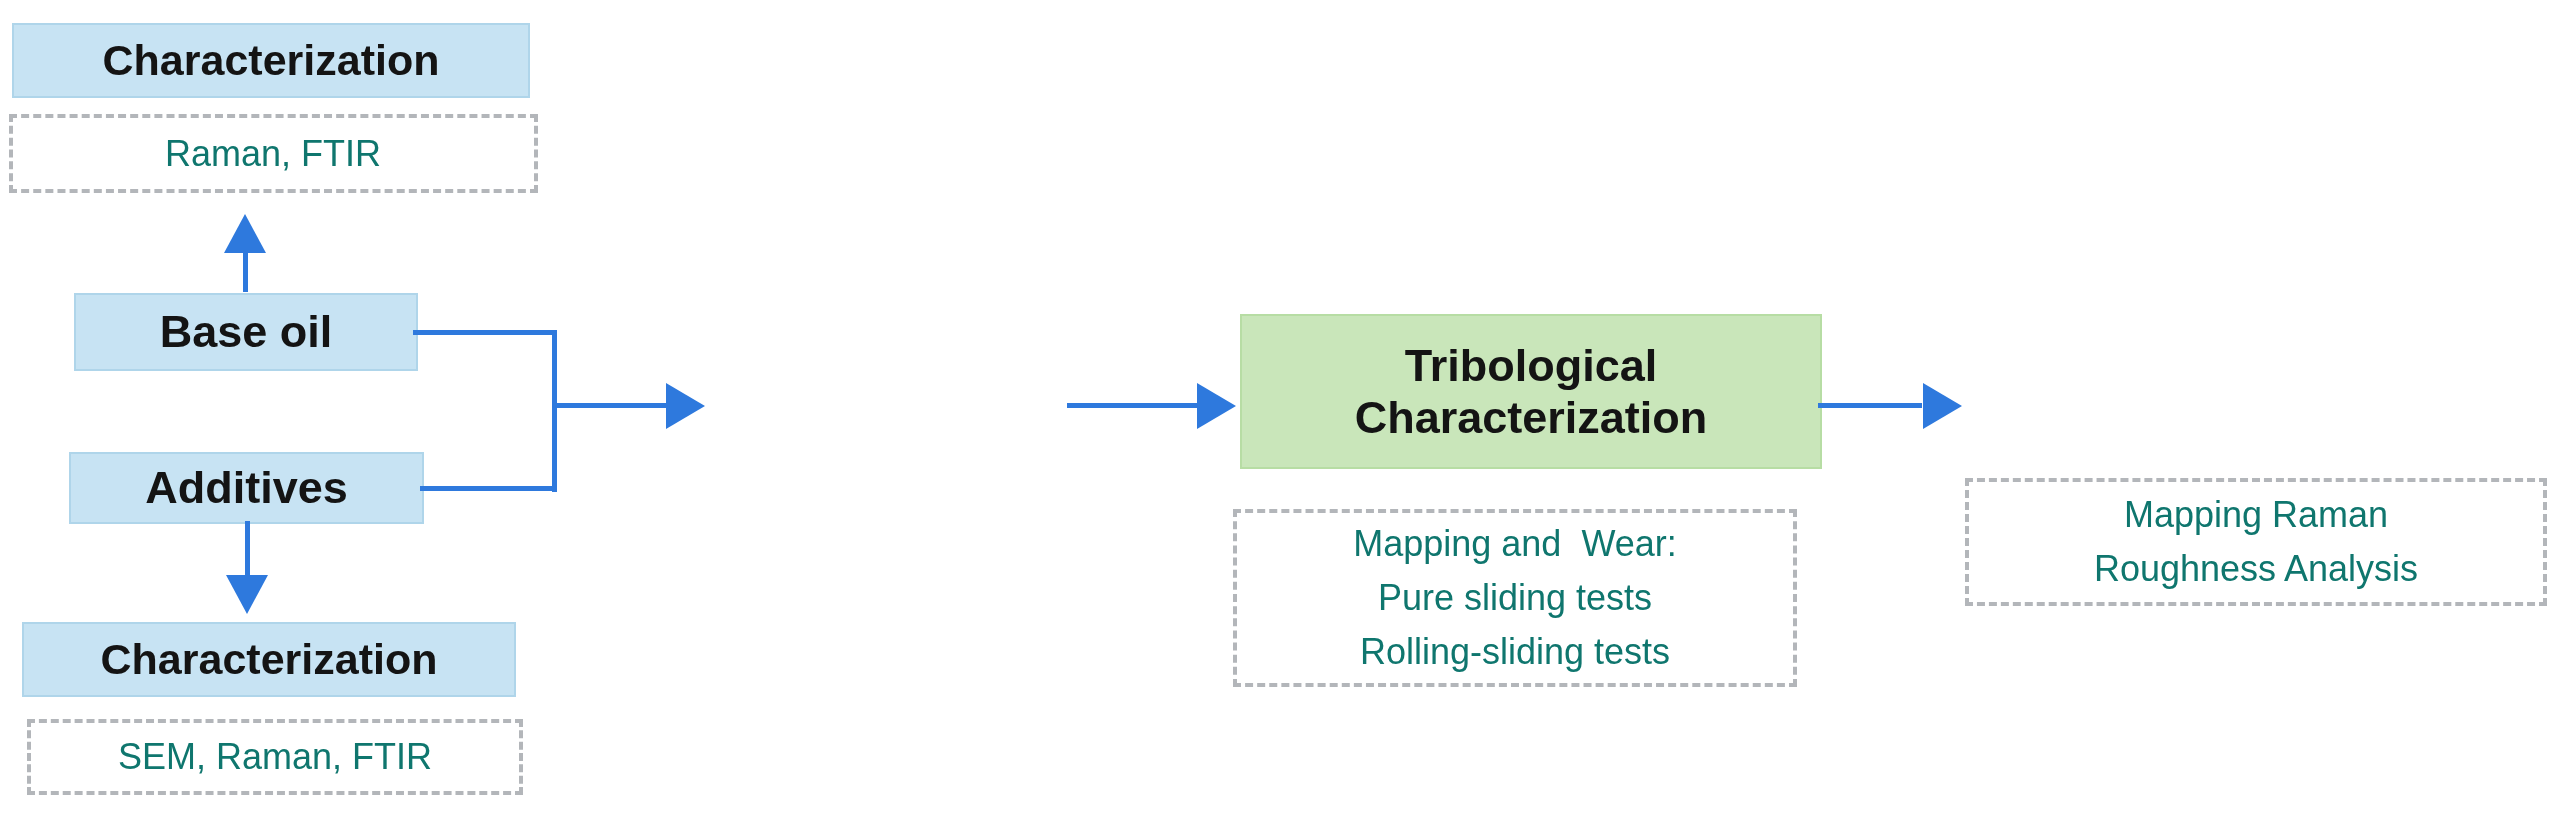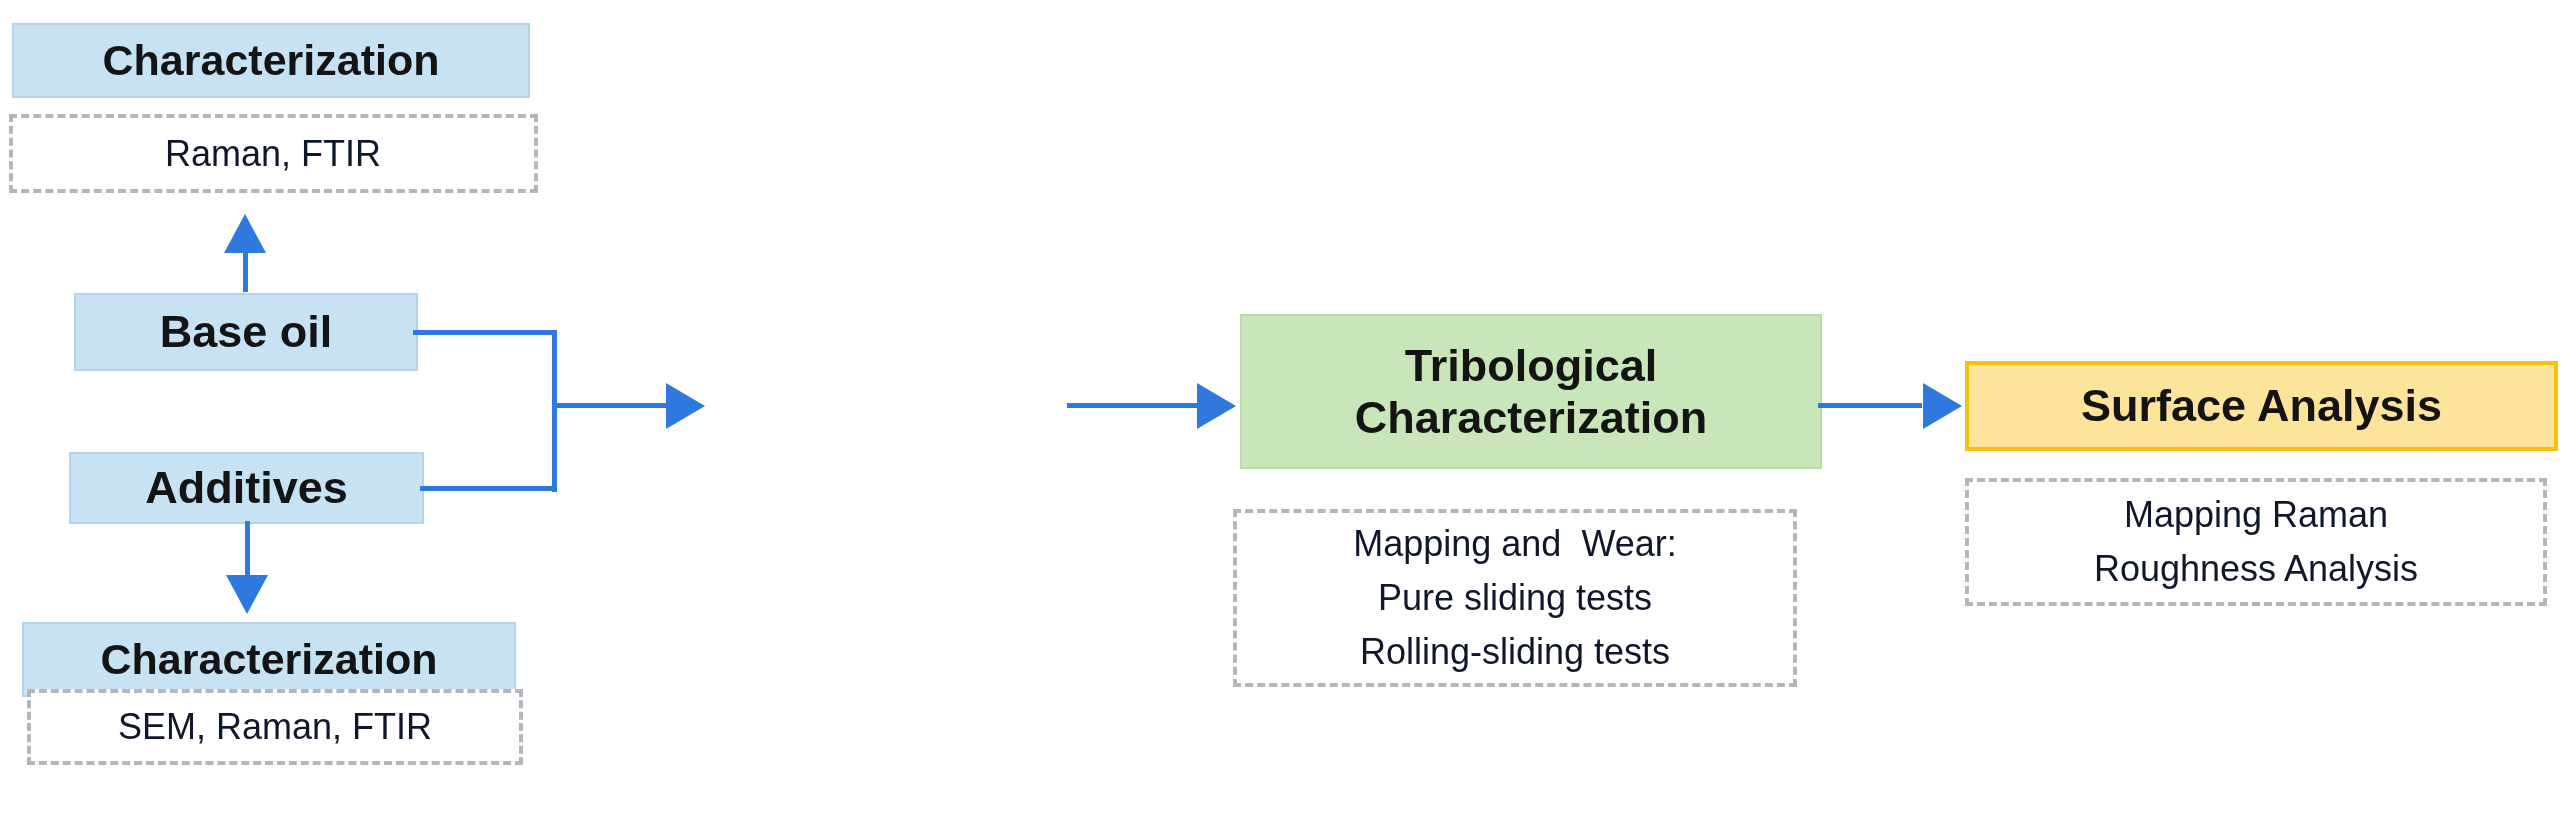--- a/index.html
+++ b/index.html
@@ -14,21 +14,21 @@
   .box .lbl{white-space:pre-wrap;line-height:1.15;}
   .blue  {background:#C7E3F3;border:2.6px solid #AFD5EA;}
   .orange{background:#FBCDAC;border:2.6px solid #F6BE96;}
   .green {background:#C9E6BA;border:2.6px solid #B7DDA4;}
   .yellow{background:#FCE49B;border:4.3px solid #F2C210;}
   .fs50{font-size:43px;}
   .fs52{font-size:45px;}
   .dashedbox{
     position:absolute;border:4.3px dashed #B3B6BA;background:#ffffff;
     display:flex;align-items:center;justify-content:center;text-align:center;
-    color:#0f172a;font-size:36px;line-height:1.5;
+    color:#0f766e;font-size:36px;line-height:1.5;
   }
   .dashedbox .lbl{white-space:pre-wrap;}
   .hline,.vline{position:absolute;background:#2E79DD;}
   .hline{height:5.1px;}
   .vline{width:5.1px;}
   .ah{position:absolute;width:0;height:0;border-style:solid;border-color:transparent;}
   .ah.right{border-width:23px 0 23px 39px;border-left-color:#2E79DD;}
   .ah.up   {border-width:0 21.4px 39px 21.4px;border-bottom-color:#2E79DD;}
   .ah.down {border-width:39px 21.4px 0 21.4px;border-top-color:#2E79DD;}
 </style>
@@ -50,40 +50,37 @@
   </div>
 
   <div class="box blue fs52" style="left:74px;top:293px;width:340px;height:74px;">
     <span class="lbl">Base oil</span>
   </div>
 
   <div class="box blue fs50" style="left:22px;top:622px;width:490px;height:71px;">
     <span class="lbl">Characterization</span>
   </div>
 
-  <div class="dashedbox" style="left:27px;top:689px;width:488px;height:68px;">
+  <div class="dashedbox" style="left:27px;top:719px;width:488px;height:68px;">
     <span class="lbl">SEM, Raman, FTIR</span>
   </div>
 
 
 
   <div class="box green fs52" style="left:1240px;top:314px;width:578px;height:151px;">
     <span class="lbl">Tribological
 Characterization</span>
   </div>
 
   <div class="dashedbox" style="left:1233px;top:509px;width:556px;height:170px;">
     <span class="lbl">Mapping and  Wear:
 Pure sliding tests
 Rolling-sliding tests</span>
   </div>
 
-  <div class="box yellow fs52" style="left:1965px;top:361px;width:585px;height:82px;">
-    <span class="lbl">Surface Analysis</span>
-  </div>
 
   <div class="dashedbox" style="left:1965px;top:478px;width:574px;height:120px;">
     <span class="lbl">Mapping Raman
 Roughness Analysis</span>
   </div>
 
   <div class="vline" style="left:243px;top:253px;height:39px;"></div>
   <div class="ah up" style="left:224px;top:214px;"></div>
 
   <div class="vline" style="left:245px;top:521px;height:55px;"></div>

